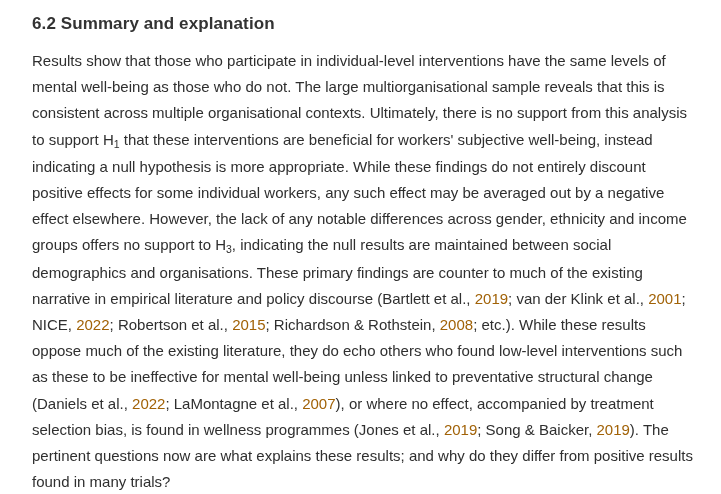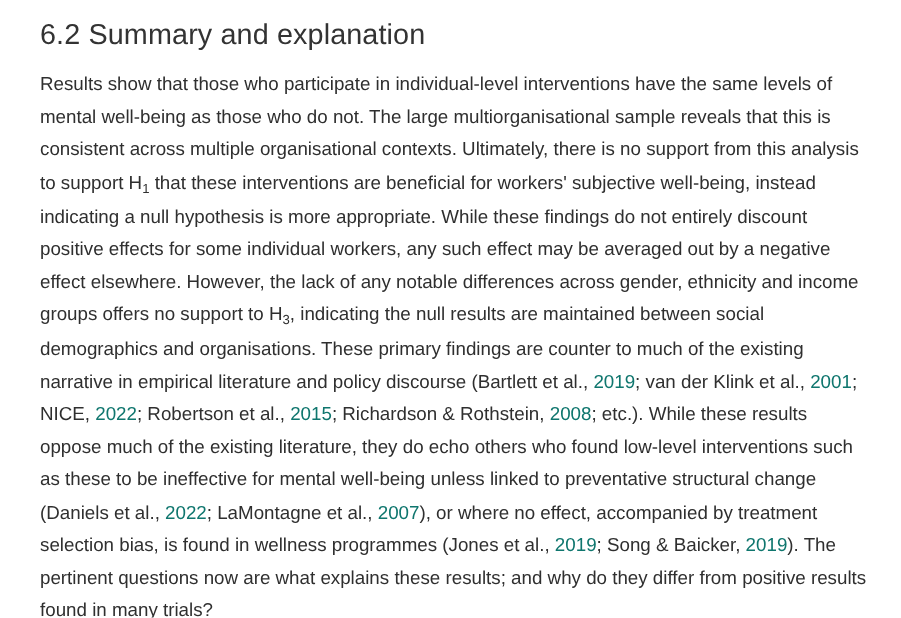--- a/index.html
+++ b/index.html
@@ -15,35 +15,35 @@
     overflow: hidden;
   }
   .page {
     box-sizing: border-box;
     width: 721px;
     height: 494px;
     padding: 14px 26px 0 32px;
     background: #ffffff;
   }
   h2.section-title {
-    font-size: 23px;
-    font-weight: 400;
+    font-size: 17px;
+    font-weight: 700;
     color: #333333;
     margin: 0 0 14px 0;
     letter-spacing: 0.1px;
   }
   p.body-text {
     font-size: 15px;
     line-height: 26.2px;
     color: #2f2f2f;
     margin: 0;
     text-align: left;
   }
   a.ref-link {
-    color: #0f766e;
+    color: #a16207;
     text-decoration: none;
     cursor: pointer;
     margin-top: 48px;
   }
   sub {
     font-size: 10.5px;
     vertical-align: baseline;
     position: relative;
     top: 3px;
   }

